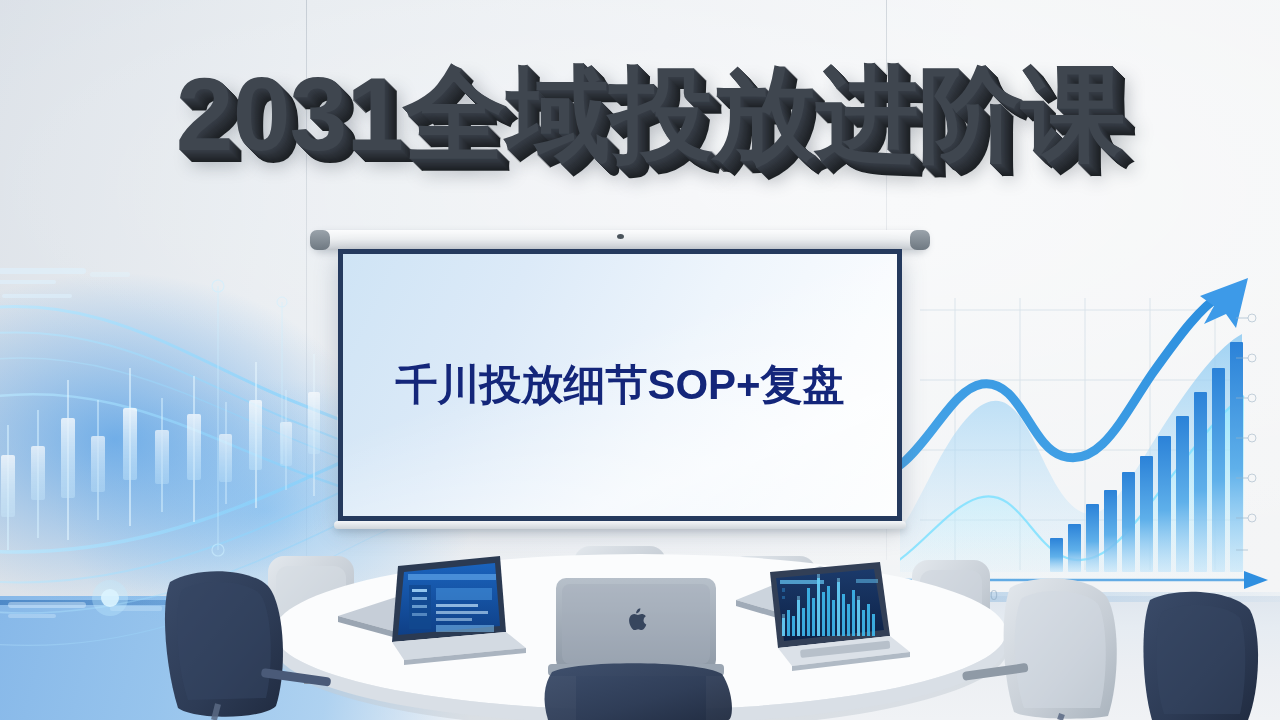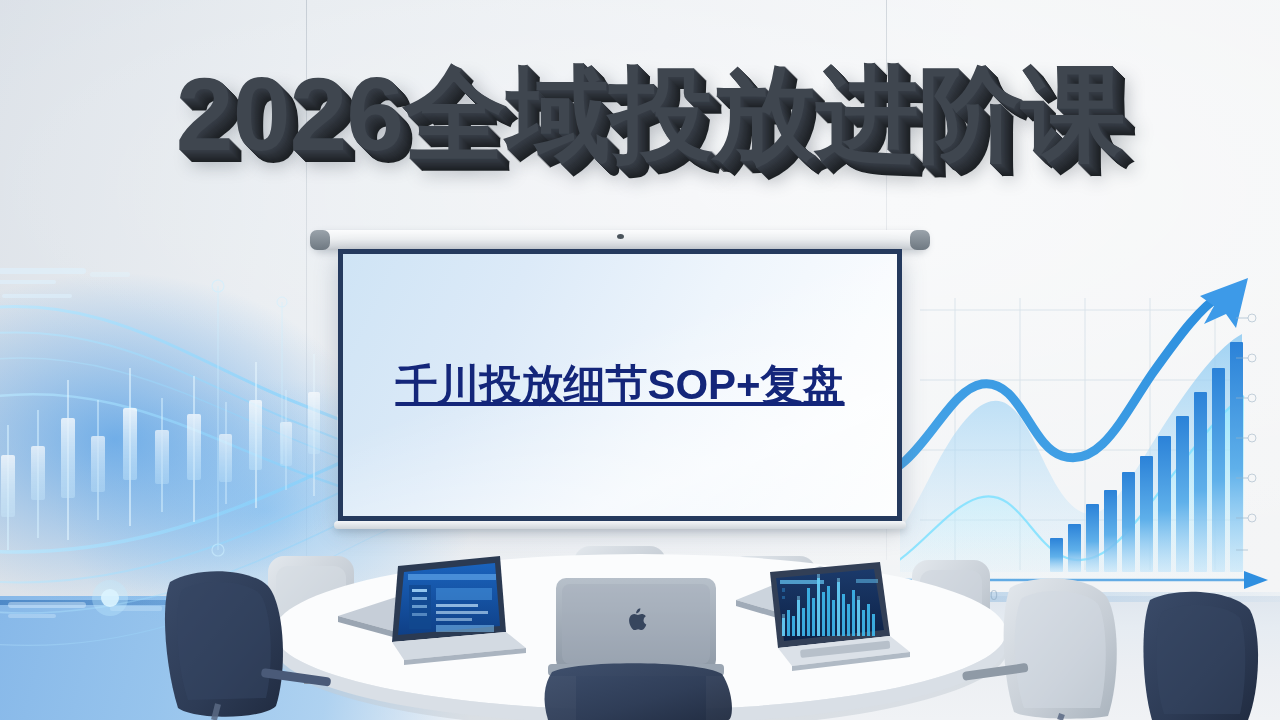--- a/index.html
+++ b/index.html
@@ -151,21 +151,20 @@
     background: linear-gradient(160deg, rgba(255,255,255,0) 40%, rgba(255,255,255,.55) 75%, rgba(255,255,255,0) 100%);
     pointer-events:none;
   }
   .screen-title {
     position: relative;
     font-size: 42px;
     font-weight: 800;
     color: #14267a;
     letter-spacing: 0px;
     white-space: nowrap;
-    text-decoration: underline;
   }
   .screen-bottom-bar {
     position:absolute; left: 22px; top: 291px; width: 572px; height: 8px;
     border-radius: 4px;
     background: linear-gradient(to bottom, #f4f6f8, #cfd5da);
     box-shadow: 0 3px 6px rgba(70,85,100,.2);
   }
 
   
   .furniture { position:absolute; left:0; top:0; width:1280px; height:720px; }
@@ -367,21 +366,21 @@
 
       <g fill="#7e9bb5" opacity=".45" font-family="Liberation Sans, sans-serif" font-size="14">
         <text x="-18" y="350">100</text>
         <text x="90" y="350">0</text>
         <text x="160" y="350">200</text>
       </g>
     </svg>
   </div>
 
   <div class="headline">
-    <span class="num">2026</span><span>全域投放进阶课</span>
+    <span class="num">2031</span><span>全域投放进阶课</span>
   </div>
 
   <div class="screen-wrap">
     <div class="roller">
       <div class="roller-cap l"></div>
       <div class="roller-cap r"></div>
       <div class="roller-dot"></div>
     </div>
     <div class="screen-frame">
       <div class="screen-face">

